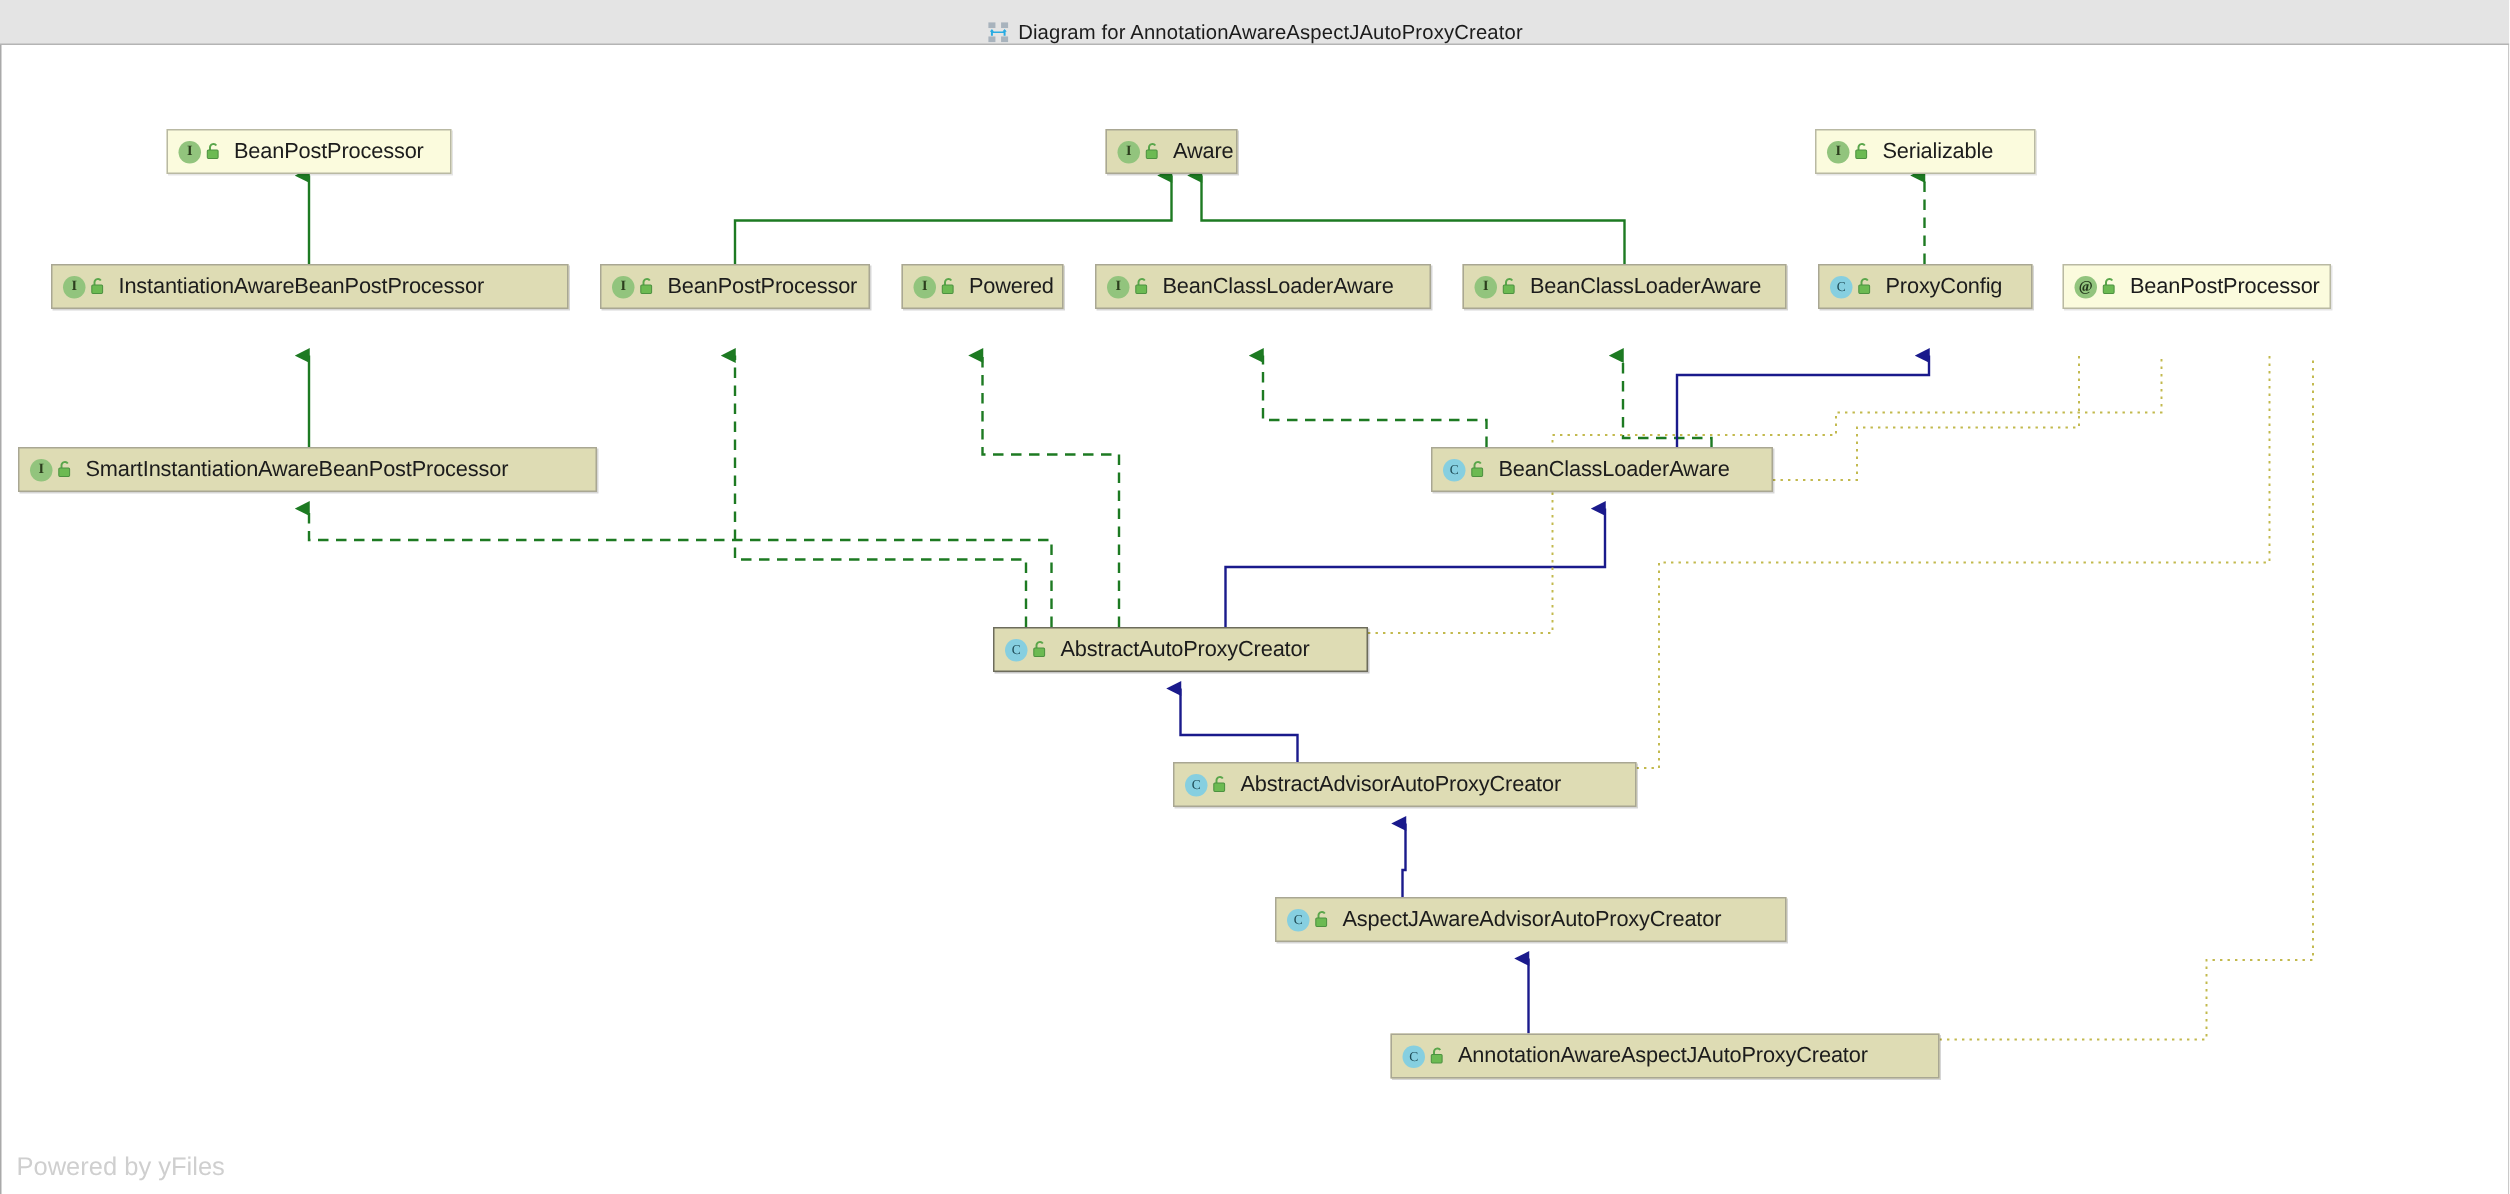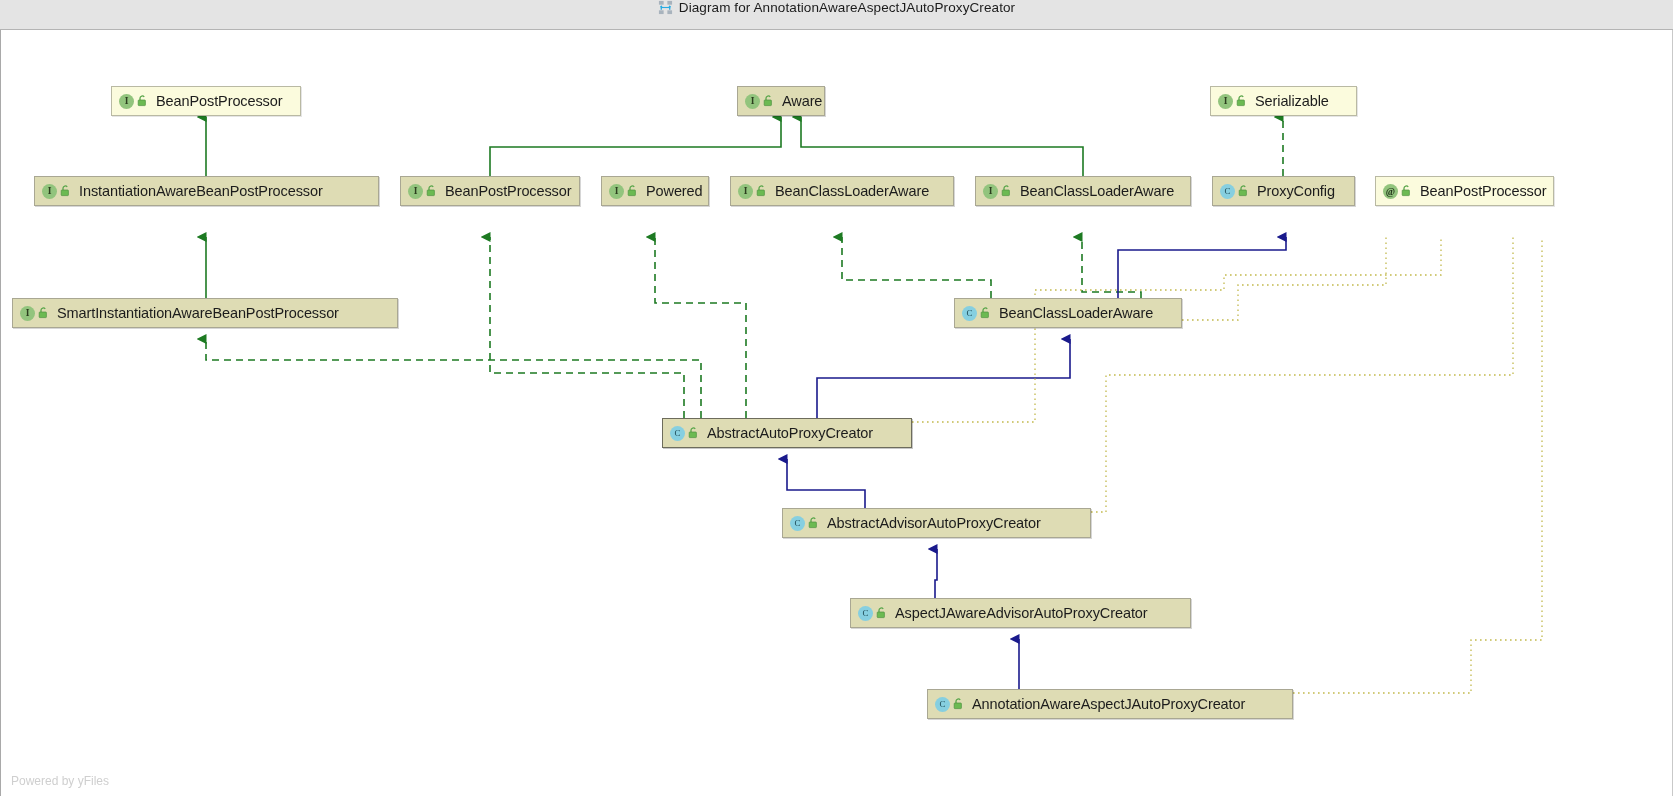--- a/index.html
+++ b/index.html
@@ -19,21 +19,21 @@
 
   
   #titlebar {
     position: absolute;
     left: 0; top: 0;
     width: 1673px;
     height: 30px;
     background: #e4e4e4;
     border-bottom: 1px solid #b4b4b4;
     display: flex;
-    align-items: flex-start;
+    align-items: flex-end;
     justify-content: center;
     box-sizing: border-box;
   }
   #titlebar .tb-inner {
     display: flex;
     align-items: center;
     gap: 6px;
   }
   .diagram-icon {
     width: 15px;
@@ -140,21 +140,21 @@
     line-height: 1;
     letter-spacing: -0.1px;
   }
 
   
   #powered {
     position: absolute;
     left: 10px;
     bottom: 8px;
     font-family: "Liberation Sans", sans-serif;
-    font-size: 12px;
+    font-size: 17px;
     color: #cfcfcf;
     user-select: none;
   }
 </style>
 </head>
 <body>
 
 <div id="app">
 
   <div id="titlebar">

